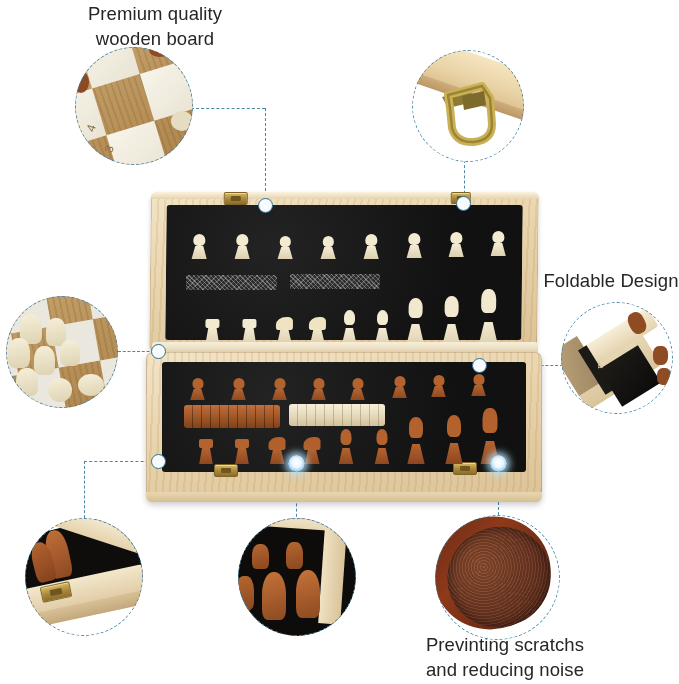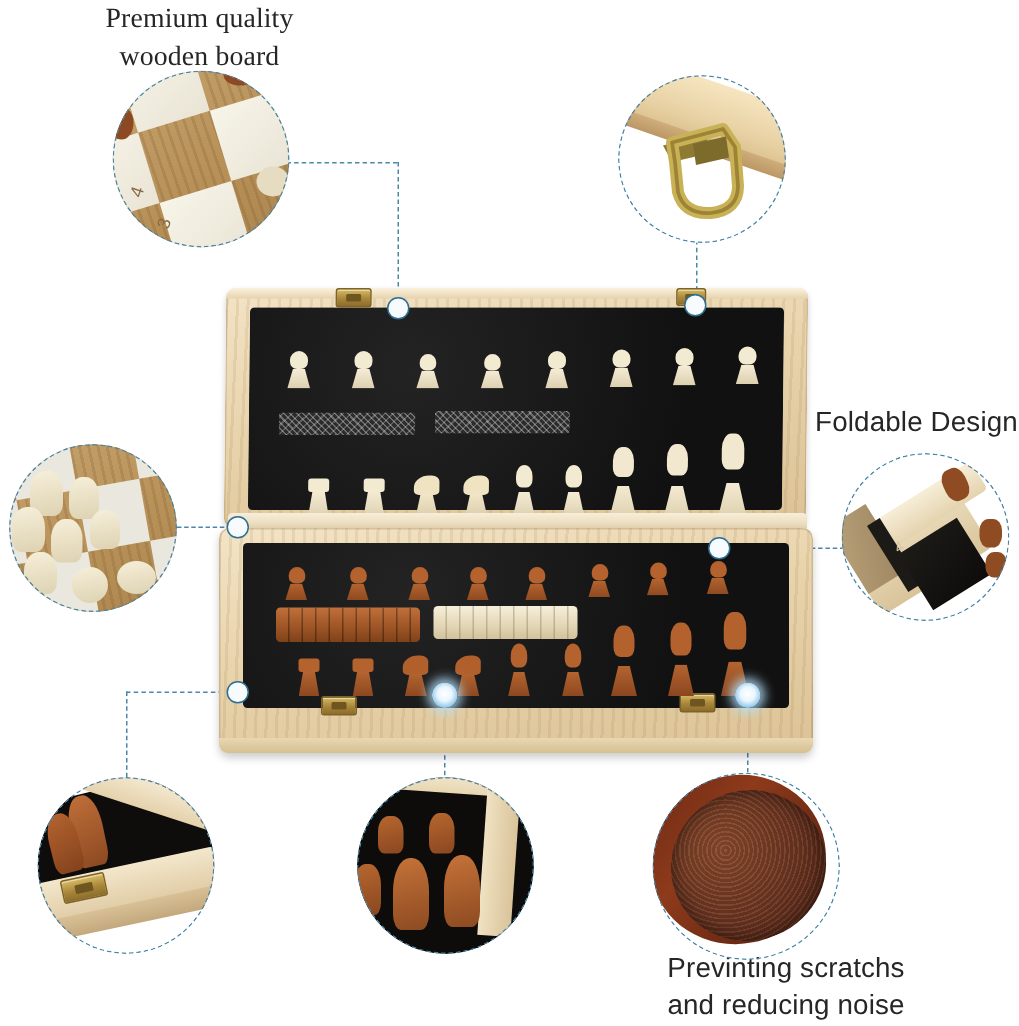--- a/index.html
+++ b/index.html
@@ -358,21 +358,21 @@
   </div>
 
   <div class="marker" style="left:258px;top:198px;"></div>
   <div class="marker" style="left:456px;top:196px;"></div>
   <div class="marker" style="left:151px;top:344px;"></div>
   <div class="marker" style="left:472px;top:358px;"></div>
   <div class="marker" style="left:151px;top:454px;"></div>
   <div class="glowdot" style="left:288px;top:455px;"></div>
   <div class="glowdot" style="left:490px;top:455px;"></div>
 
-  <div class="label" style="left:23px;top:1px;width:220px;font-family:Liberation Serif, serif;">Premium quality
+  <div class="label" style="left:45px;top:1px;width:220px;">Premium quality
 wooden board</div>
   <div class="bubble" style="left:75px;top:47px;width:118px;height:118px;">
     <div class="photo">
       <div style="position:absolute;inset:-14px;transform:rotate(-17deg);">
 
         <div class="wood-mid" style="position:absolute;left:0;top:0;width:100%;height:100%;"></div>
         <div style="position:absolute;left:0;top:0;width:100%;height:100%;">
           <div style="position:absolute;left:26%;top:-4%;width:34%;height:34%;background:linear-gradient(150deg,#f7f4e9,#e9e4d4);"></div>
           <div style="position:absolute;left:60%;top:30%;width:34%;height:34%;background:linear-gradient(150deg,#f7f4e9,#e9e4d4);"></div>
           <div style="position:absolute;left:26%;top:64%;width:34%;height:34%;background:linear-gradient(150deg,#f7f4e9,#e9e4d4);"></div>
@@ -507,16 +507,16 @@
 
       <div style="position:absolute;left:12px;top:12px;width:104px;height:100px;border-radius:50%;
                   transform:rotate(-22deg);
                   background:
                     repeating-radial-gradient(circle at 40% 35%, rgba(255,255,255,.07) 0 1px, rgba(0,0,0,.10) 1px 3px),
                     radial-gradient(circle at 38% 32%, #8a4a2c 0%, #6b3420 55%, #4d2214 100%);
                   box-shadow:inset 0 0 12px rgba(0,0,0,.55);"></div>
     </div>
     <div class="ring"></div>
   </div>
-  <div class="label" style="left:424px;top:632px;width:200px;">Previnting scratchs
+  <div class="label" style="left:405px;top:632px;width:200px;">Previnting scratchs
 and reducing noise</div>
 
 </div>
 
 </body></html>

